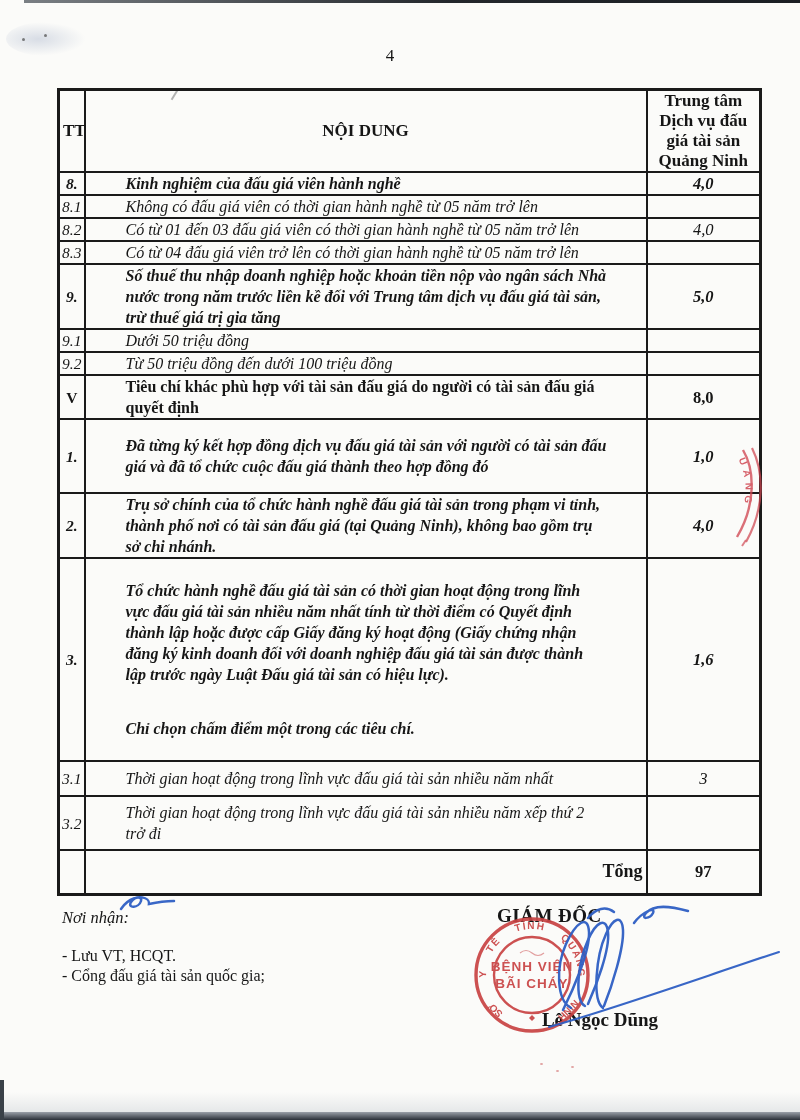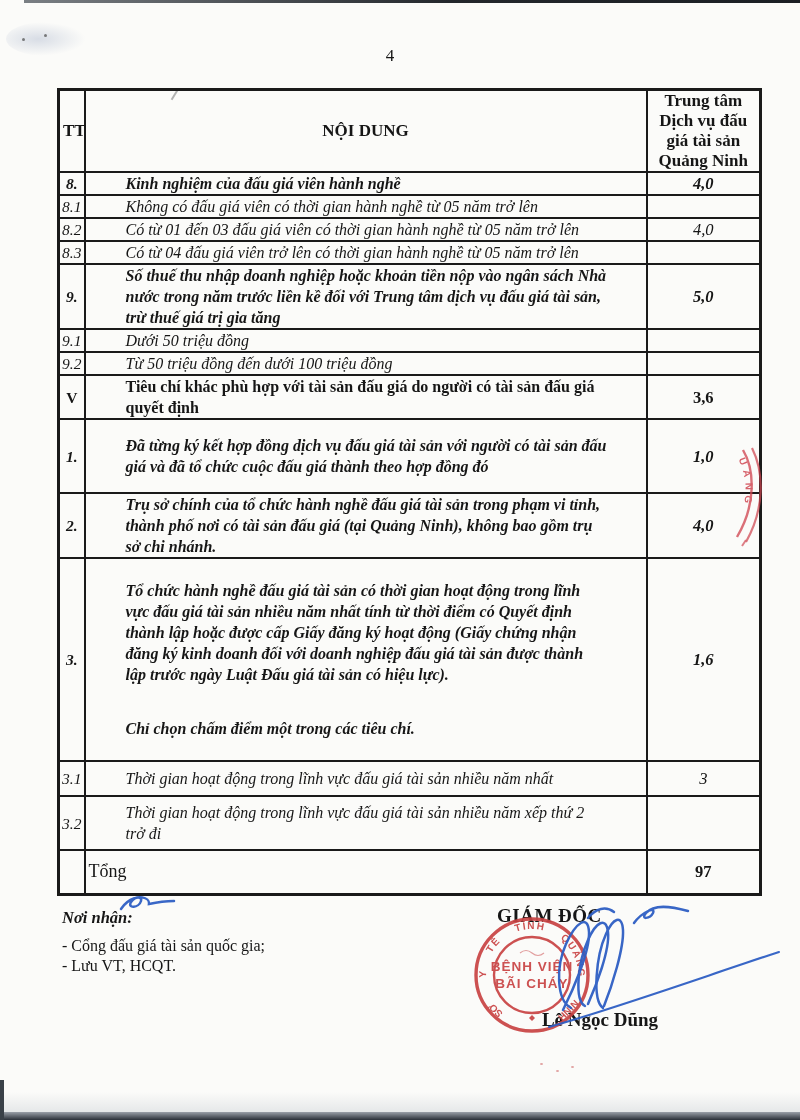--- a/index.html
+++ b/index.html
@@ -28,29 +28,29 @@
                  table-layout:fixed;border:3px solid #1a1a1a;}
   .criteria th,.criteria td{border:2px solid #1a1a1a;padding:0 3px;vertical-align:middle;
                  font-size:16px;line-height:21px;}
   .criteria th{font-weight:bold;text-align:center;white-space:pre-line;font-size:17px;line-height:20px;}
   td.tt{text-align:center;padding:0 1px;font-size:15.5px;}
   td.ct{text-align:left;white-space:pre-line;padding-left:40px;}
   td.sc{text-align:center;font-size:16.5px;}
   tr.it td{font-style:italic;}
   tr.bi td{font-style:italic;font-weight:bold;}
   tr.b  td{font-weight:bold;}
-  td.total-label{text-align:left;font-weight:normal;font-size:18px;}
+  td.total-label{text-align:right;font-weight:bold;font-size:18px;}
   .note{margin-top:12px;}
   tr.hdr{height:82px;} tr.h21{height:21px;} tr.h22{height:22px;} tr.h44{height:44px;}
   tr.h64{height:64px;} tr.h74{height:74px;} tr.h65{height:65px;} tr.h144{height:144px;}
   tr.h31{height:35px;} tr.h54{height:54px;} tr.h44t{height:44px;}
 
   
   .recipients{position:absolute;left:62px;top:908px;font-size:16px;line-height:20px;}
-  .recipients .head{font-weight:bold;font-style:italic;font-size:16.5px;margin-bottom:8px;}
+  .recipients .head{font-weight:normal;font-style:italic;font-size:16.5px;margin-bottom:18px;}
   .director-title{position:absolute;left:497px;top:905px;font-size:19px;font-weight:bold;letter-spacing:.5px;}
   .director-name{position:absolute;left:520px;top:1009px;width:160px;text-align:center;
                  font-size:19px;font-weight:bold;}
   .stamp-svg{position:absolute;left:460px;top:901px;opacity:.92;}
   .sig-svg{position:absolute;left:0;top:880px;}
   .edge-stamp-svg{position:absolute;left:712px;top:446px;opacity:.85;}
 </style>
 </head>
 <body>
 
@@ -121,21 +121,21 @@
       </tr>
       <tr class="h22 it">
         <td class="tt">9.2</td>
         <td class="ct">Từ 50 triệu đồng đến dưới 100 triệu đồng</td>
         <td class="sc"></td>
       </tr>
       <tr class="h44 b">
         <td class="tt">V</td>
         <td class="ct">Tiêu chí khác phù hợp với tài sản đấu giá do người có tài sản đấu giá
 quyết định</td>
-        <td class="sc">3,6</td>
+        <td class="sc">8,0</td>
       </tr>
       <tr class="h74 bi">
         <td class="tt">1.</td>
         <td class="ct">Đã từng ký kết hợp đồng dịch vụ đấu giá tài sản với người có tài sản đấu
 giá và đã tổ chức cuộc đấu giá thành theo hợp đồng đó</td>
         <td class="sc">1,0</td>
       </tr>
       <tr class="h65 bi">
         <td class="tt">2.</td>
         <td class="ct">Trụ sở chính của tổ chức hành nghề đấu giá tài sản trong phạm vi tỉnh,
@@ -181,22 +181,22 @@
         <path id="edgeArc" d="M24,10 C36,28 38,56 22,86"></path>
       </defs>
     <text font-family="Liberation Sans, sans-serif" font-size="10" font-weight="bold" fill="#cf4550" letter-spacing="5">
       <textPath href="#edgeArc" startOffset="4">UANG</textPath>
     </text>
     <path d="M30,100 l4,-6" stroke="#cf4550" stroke-width="2" opacity=".8"></path>
   </svg>
 
   <div class="recipients">
     <div class="head">Nơi nhận:</div>
+    <div>-  Lưu VT, HCQT.</div>
     <div>-  Cổng đấu giá tài sản quốc gia;</div>
-    <div>-  Lưu VT, HCQT.</div>
   </div>
 
   <div class="director-title">GIÁM ĐỐC</div>
   <div class="director-name">Lê Ngọc Dũng</div>
 
   <svg class="stamp-svg" width="150" height="150" viewBox="0 0 150 150">
     <circle cx="72" cy="74" r="56" fill="none" stroke="#c94343" stroke-width="3.4"></circle>
     <circle cx="72" cy="74" r="38" fill="none" stroke="#c94343" stroke-width="2.4"></circle>
     <defs>
         <path id="ringTop" d="M26,74 A46,46 0 1 1 118,74"></path>

